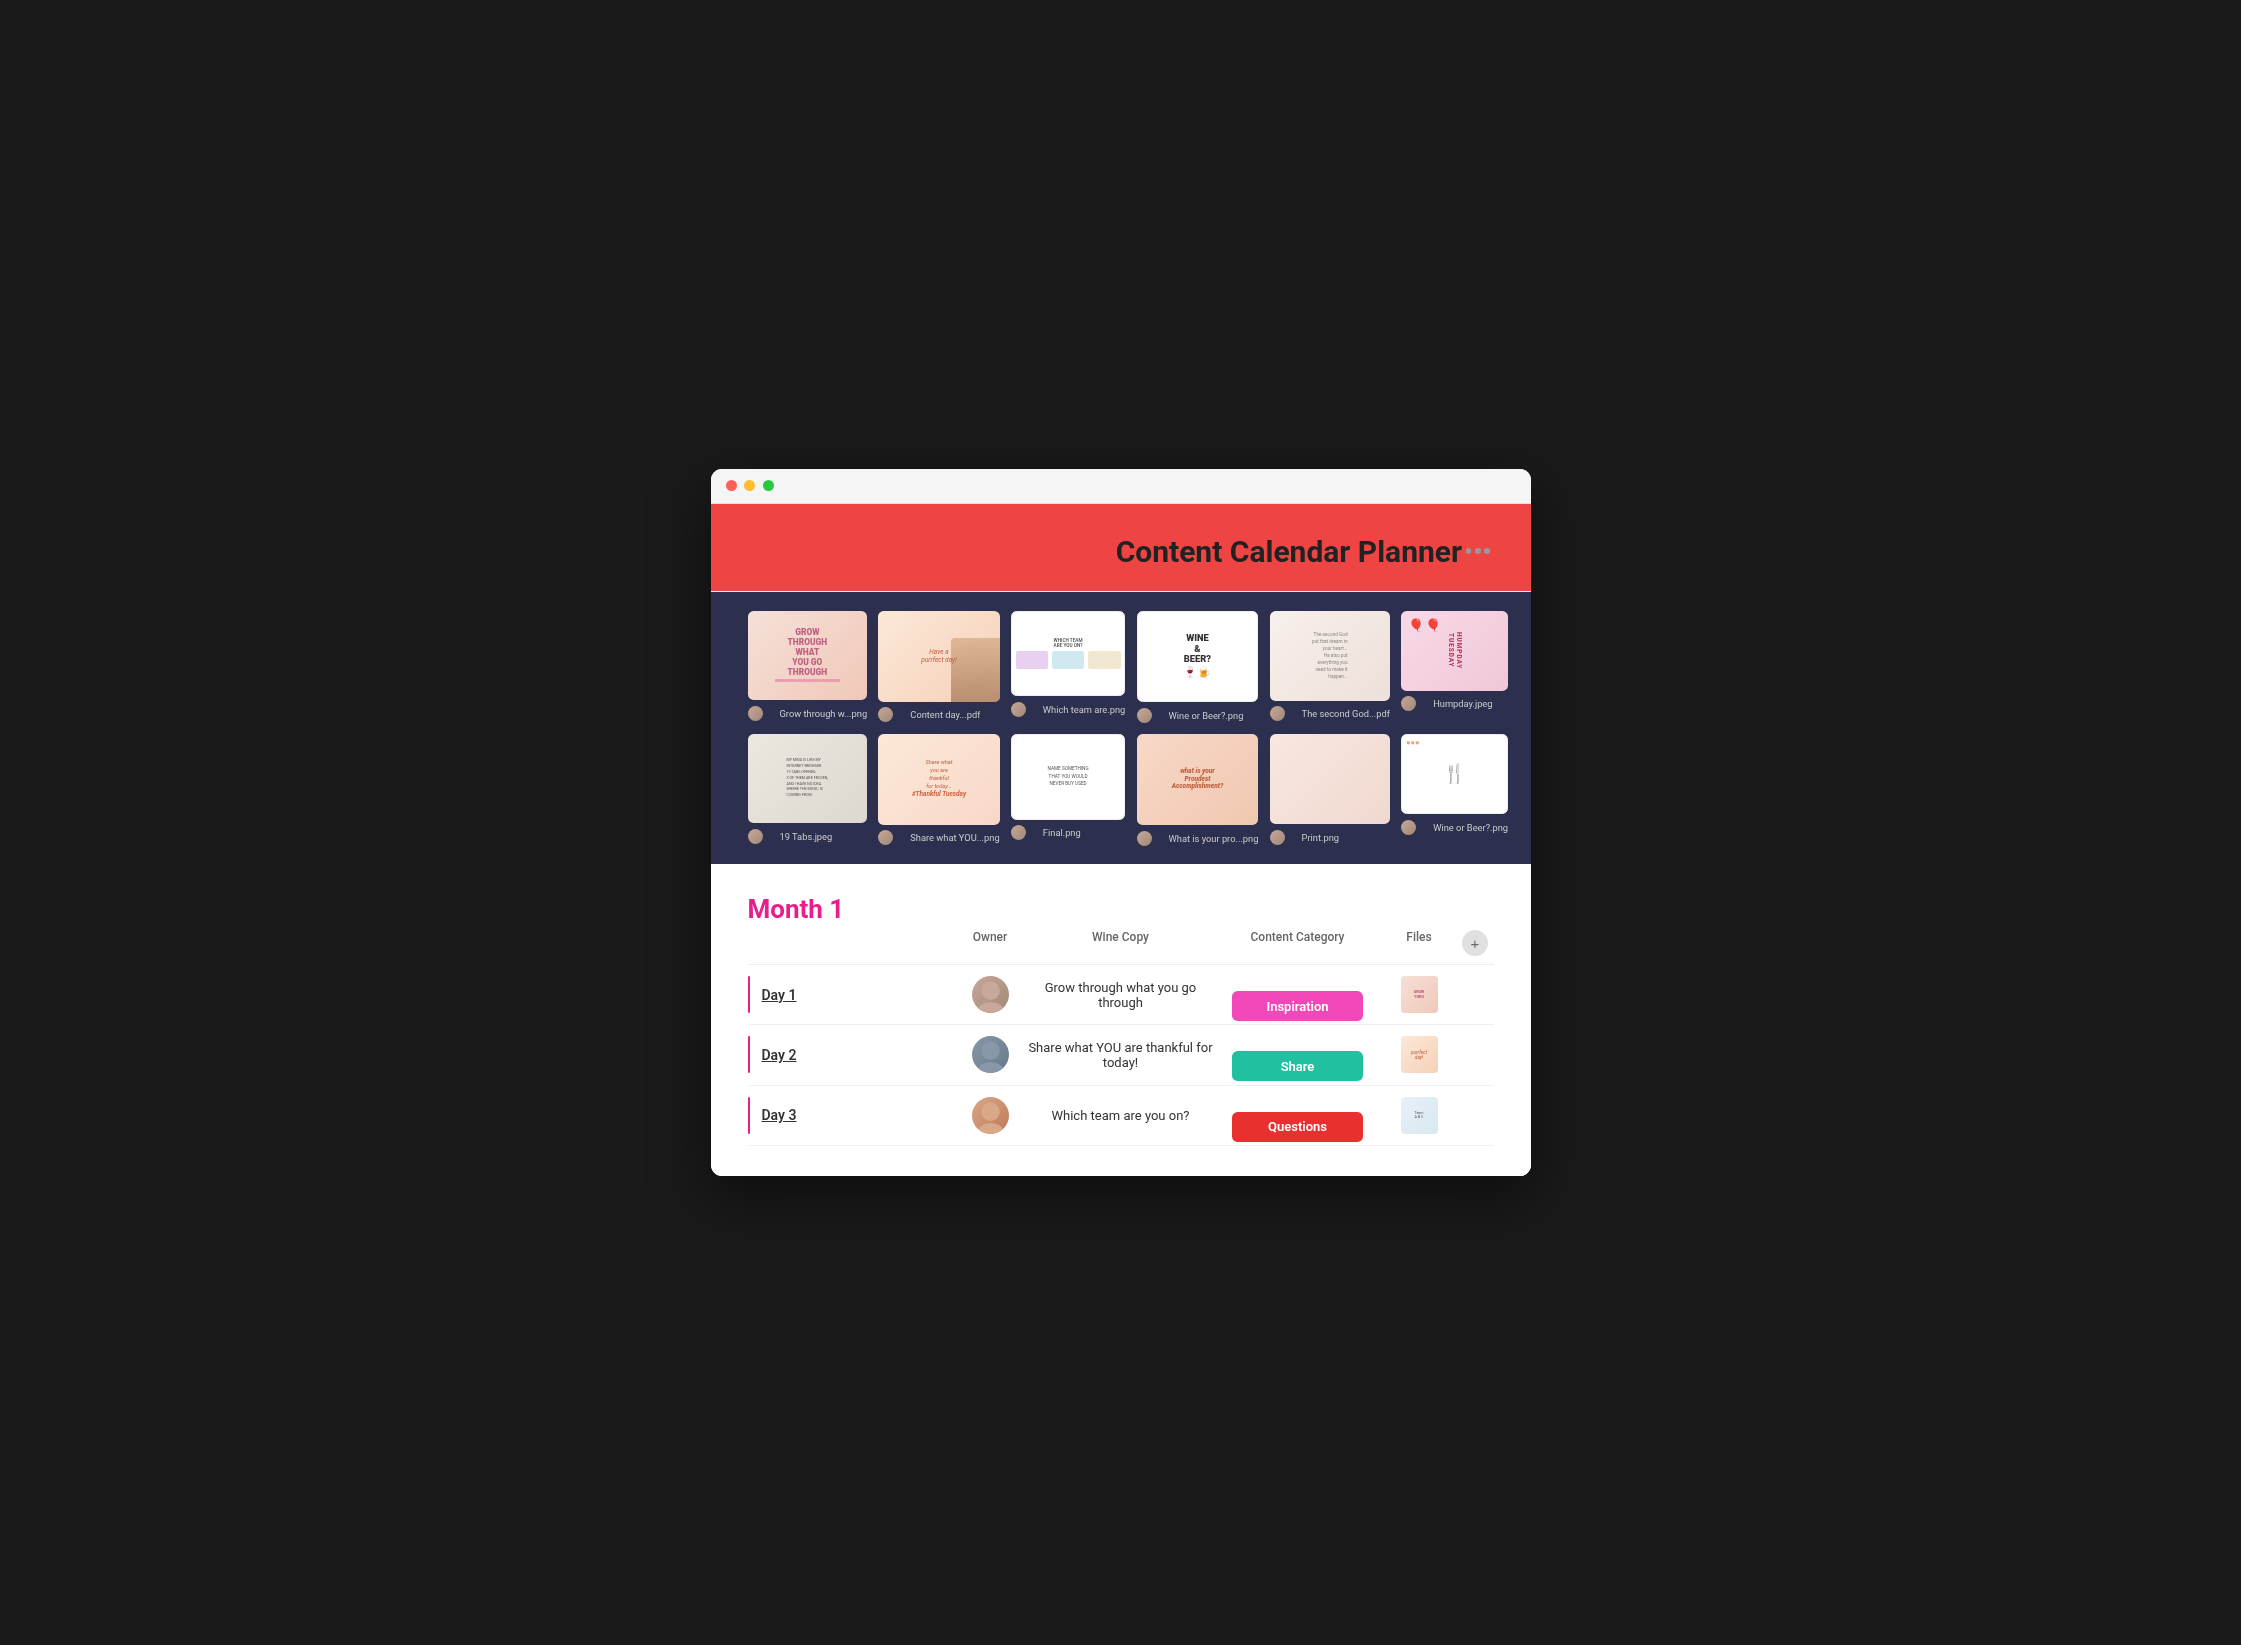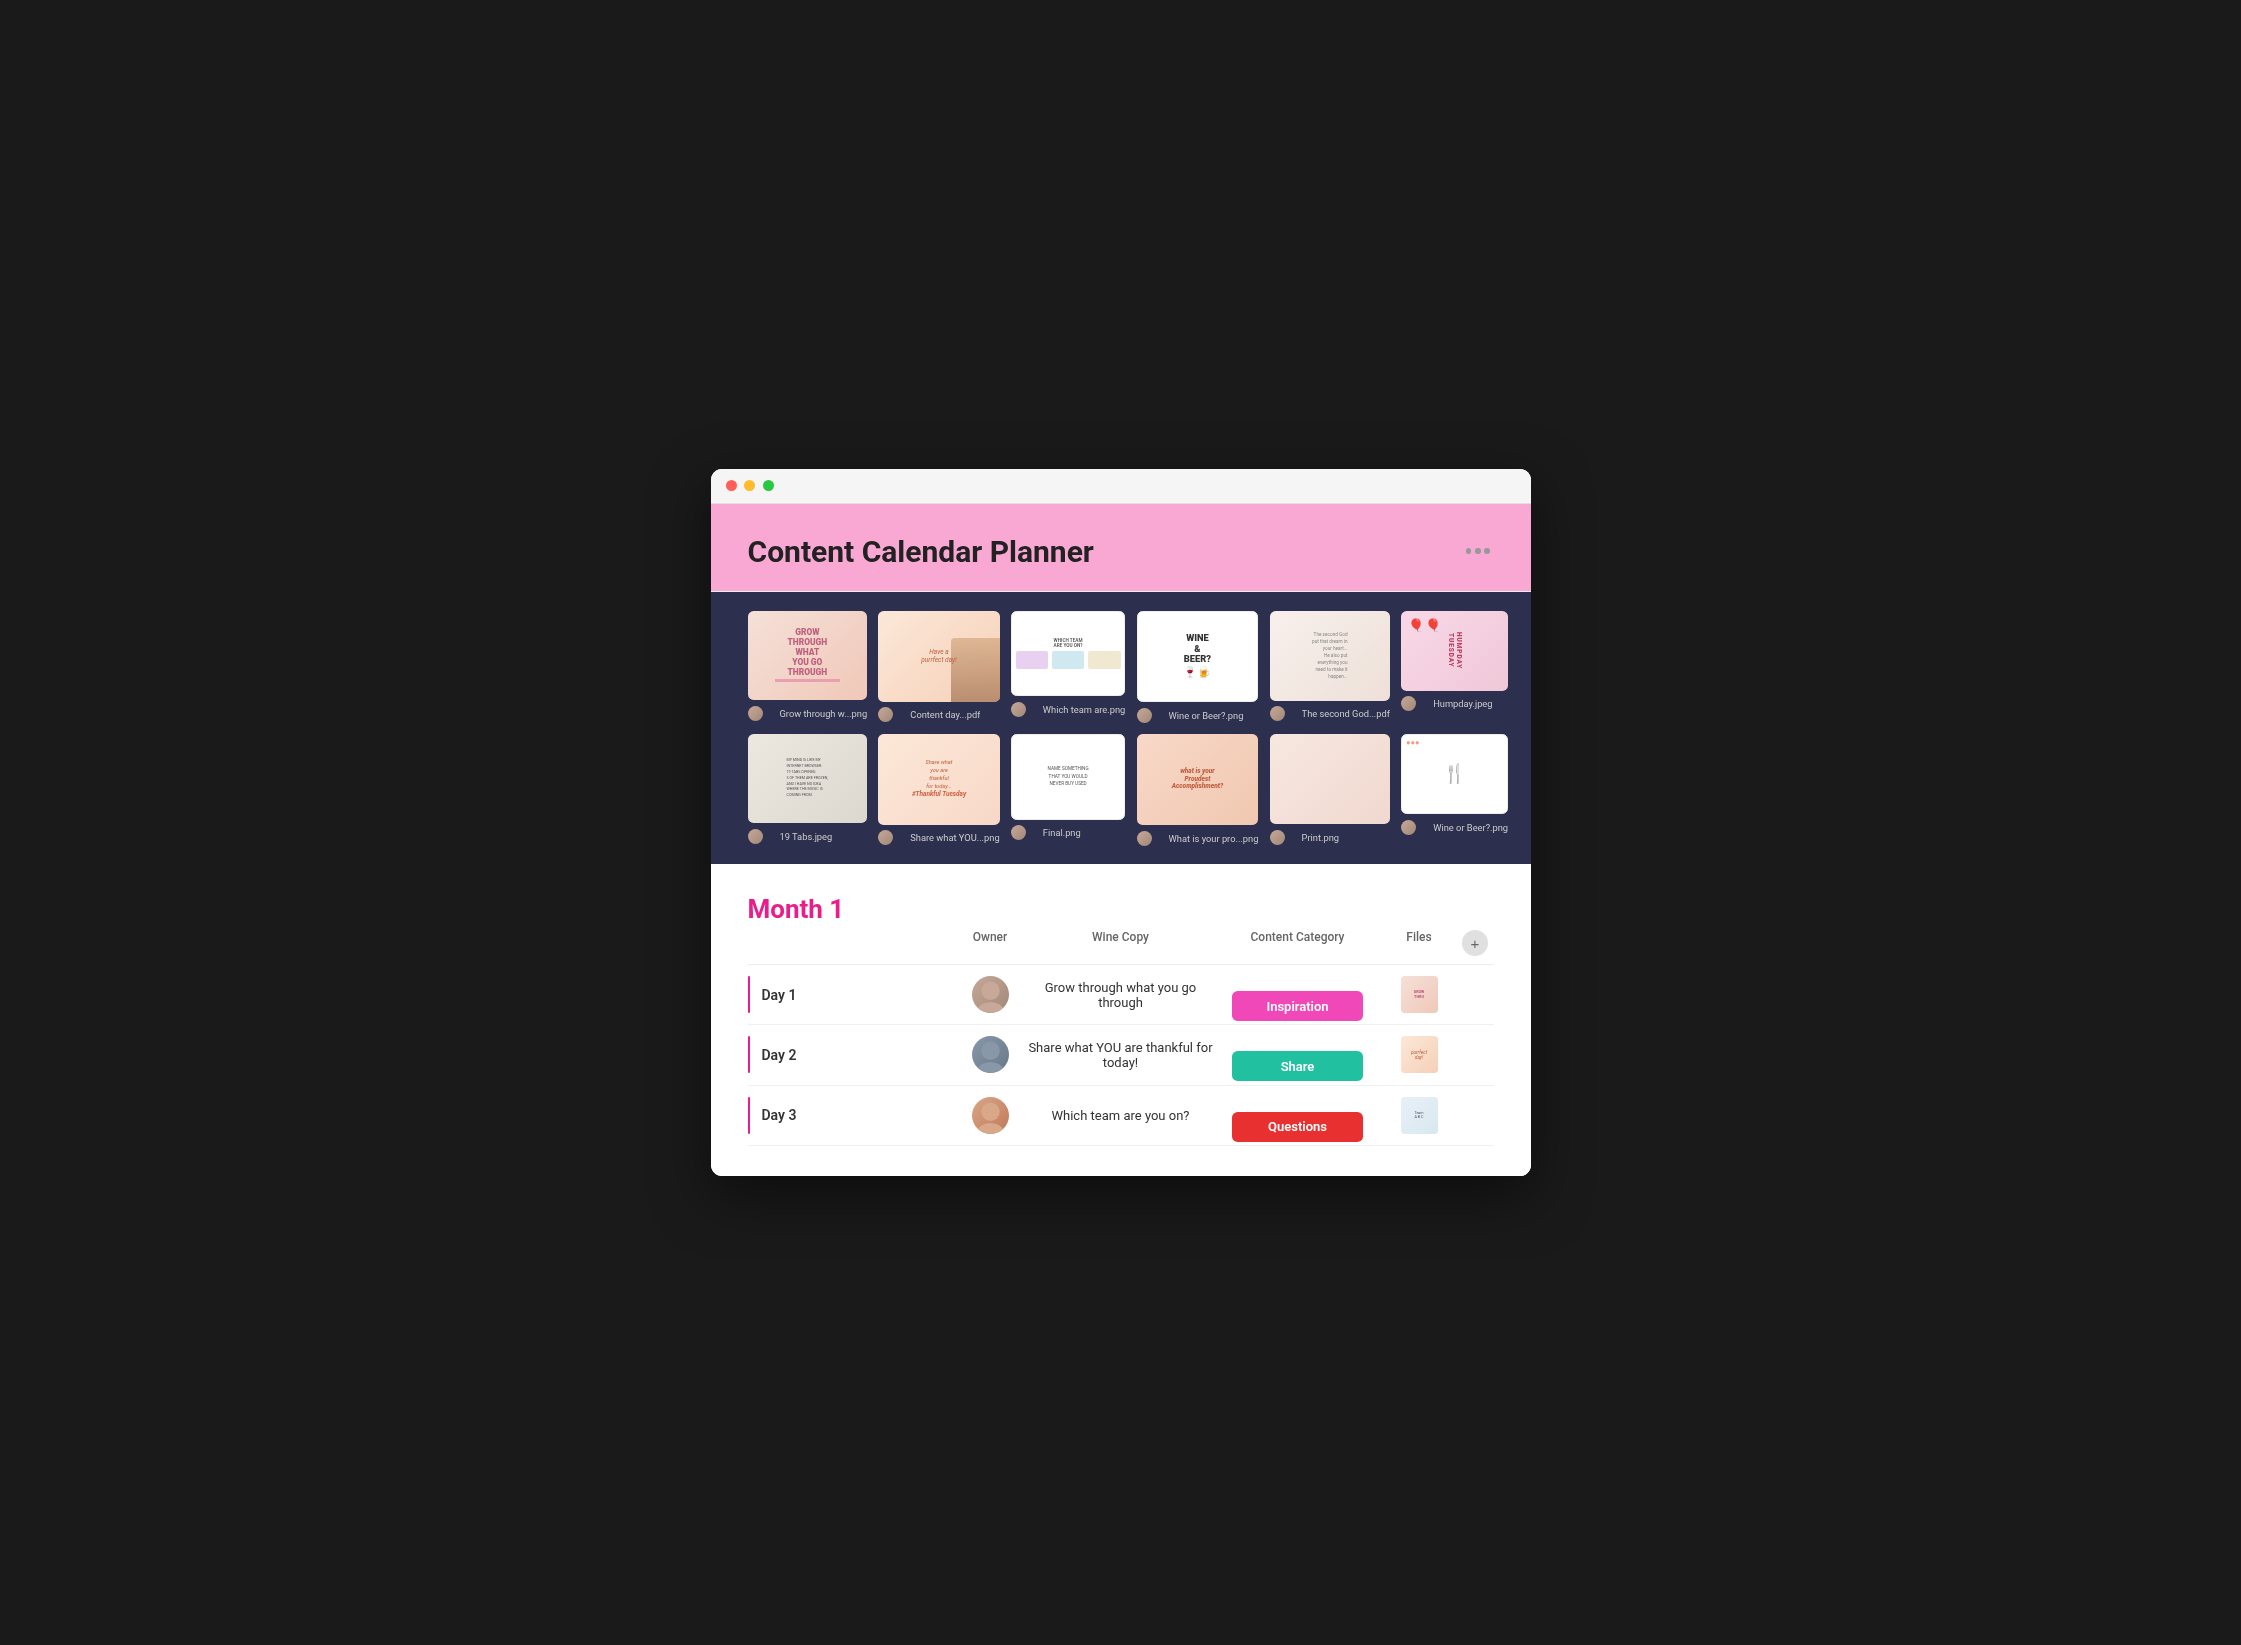--- a/index.html
+++ b/index.html
@@ -32,25 +32,25 @@
     .traffic-light {
       width: 11.2px;
       height: 11.2px;
       border-radius: 50%;
     }
     .tl-close { background: #ff5f57; }
     .tl-min { background: #febc2e; }
     .tl-max { background: #28c840; }
 
     .header {
-      background: #f9a8d4;
+      background: #ef4444;
       padding: 30px 37px 22.4px;
       display: flex;
       align-items: center;
-      justify-content: space-between;
+      justify-content: flex-end;
       border-bottom: 0.9px solid #eee;
     }
 
     .app-title {
       font-size: 30px;
       font-weight: 700;
       color: #222;
     }
 
     .more-btn {
@@ -378,20 +378,21 @@
       height: 37px;
       background: #e91e8c;
       border-radius: 1.9px;
       margin-right: 11.2px;
     }
 
     .day-label {
       font-size: 14px;
       font-weight: 600;
       color: #333;
+      text-decoration: underline;
     }
 
     .owner-cell {
       display: flex;
       justify-content: center;
       align-items: center;
     }
 
     .owner-avatar {
       width: 37px;

